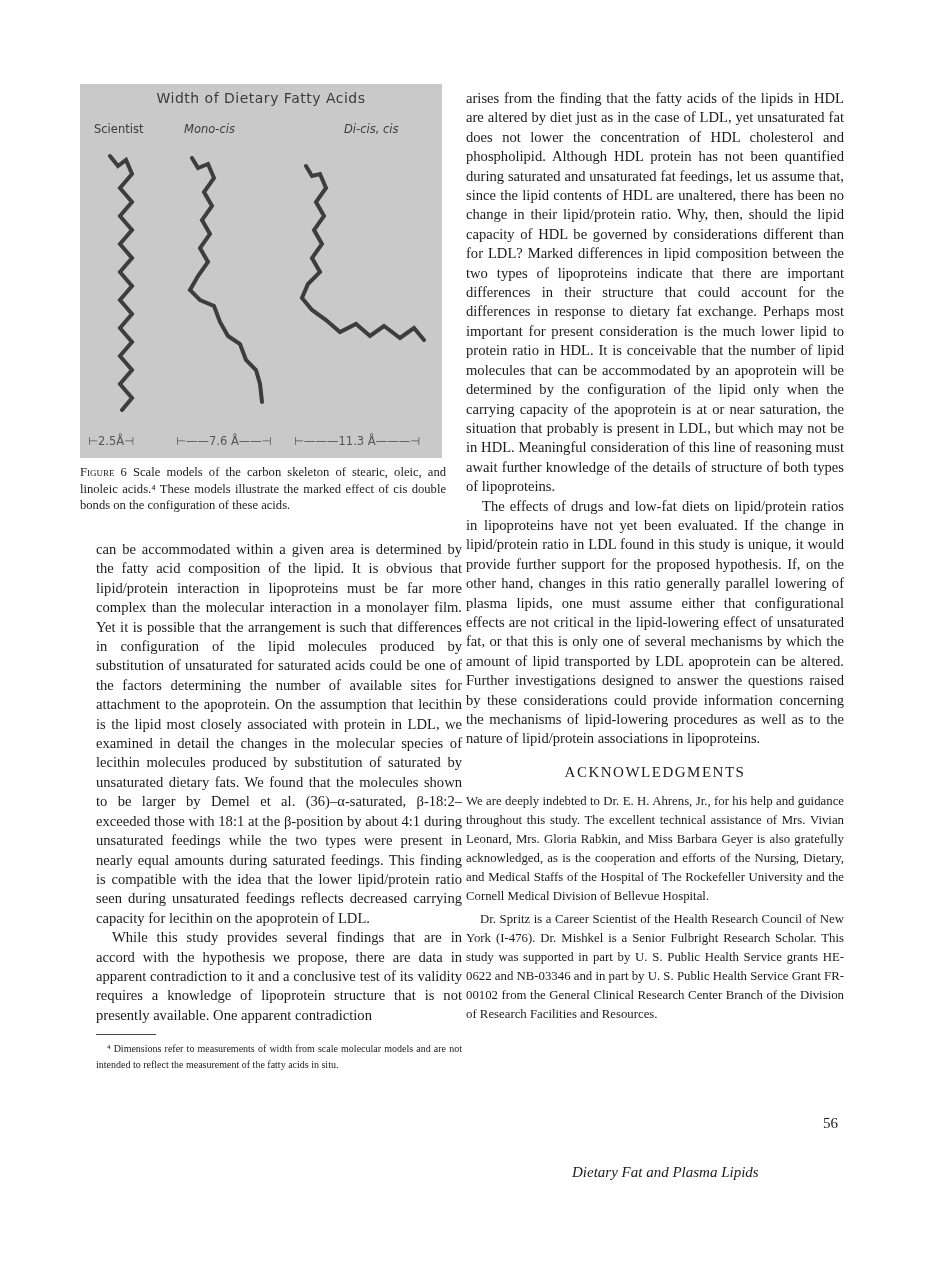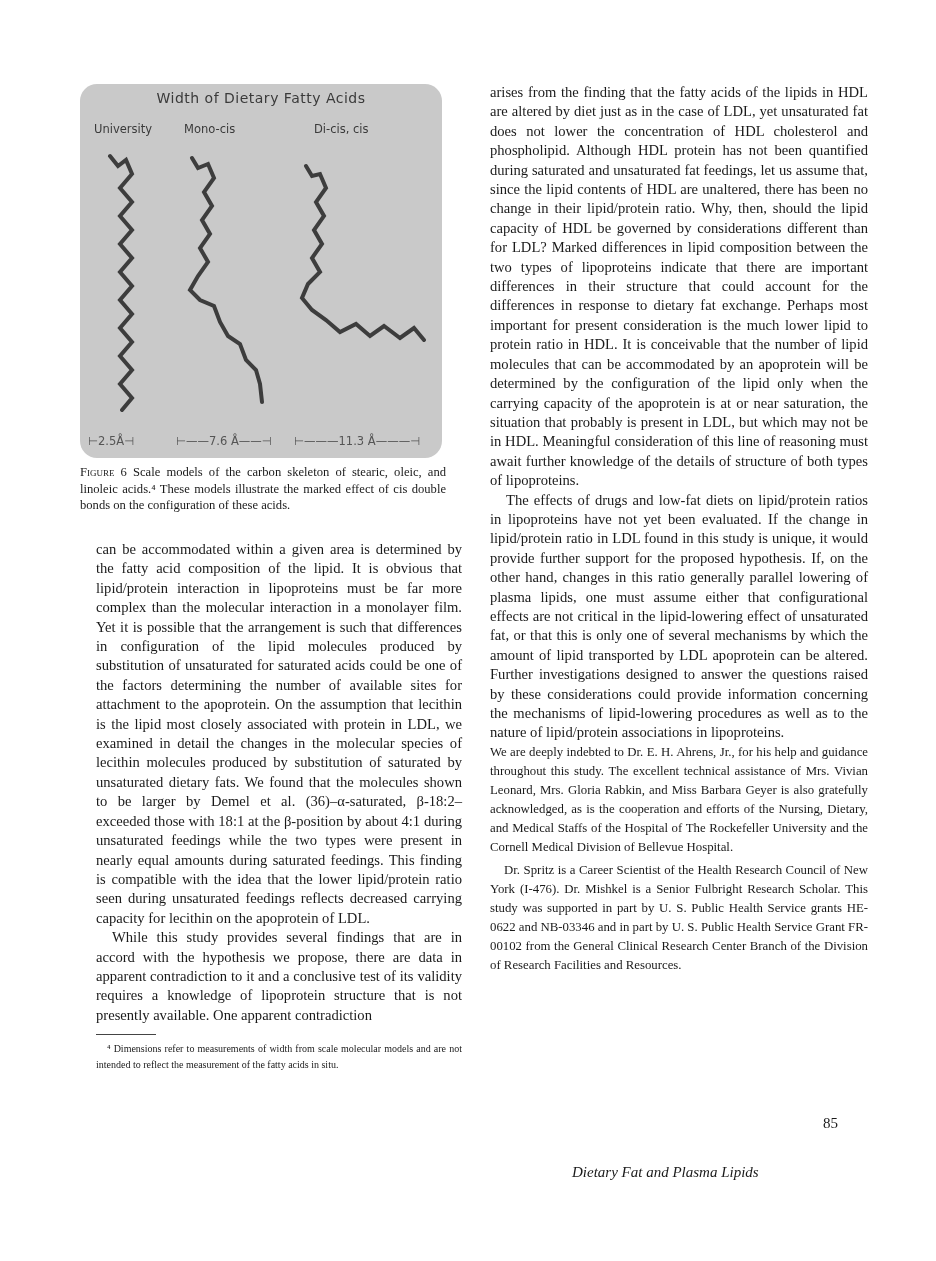--- a/index.html
+++ b/index.html
@@ -1,45 +1,45 @@
 <!DOCTYPE html>
 <html><head>
 <meta charset="utf-8">
 <style>
   html, body { margin:0; padding:0; background:#ffffff; }
   body { width:936px; height:1261px; position:relative; overflow:hidden;
          font-family:"Liberation Serif","DejaVu Serif",serif; color:#1a1a1a; }
   .col { position:absolute; font-size:14.6px; line-height:19.4px; text-align:justify; hyphens:manual; }
   .left { left:96px; top:540px; width:366px; }
-  .right { left:466px; top:83px; width:378px;margin-left:24px; }
+  .right { left:466px; top:89px; width:378px; }
   p { margin:0; }
   .indent { text-indent:1.1em; }
   .figure { position:absolute; left:80px; top:84px; width:362px; height:374px;
-            background:#c9c9c9;border-radius:17px; }
+            background:#c9c9c9; }
   .fig-title { position:absolute; top:6px; left:0; width:100%; text-align:center;
                font-family:"DejaVu Sans",sans-serif; font-size:14px; color:#3a3a3a; letter-spacing:0.5px; }
   .fig-label { position:absolute; top:38px; font-family:"DejaVu Sans",sans-serif; font-size:11.5px; color:#3a3a3a; }
   .fig-scale { position:absolute; top:350px; font-family:"DejaVu Sans",sans-serif; font-size:11.5px; color:#555; white-space:pre; }
   .caption { position:absolute; left:80px; top:464px; width:366px; font-size:12.6px; line-height:16.6px; text-align:justify; }
   .sc { font-variant:small-caps; }
   .footrule { width:60px; border-top:1px solid #444; margin:9px 0 6px 0; }
   .footnote { font-size:10px; line-height:16px; }
   .ack-head { text-align:center; font-size:15px; letter-spacing:1.5px; margin:14px 0 10px 0; }
   .ack { font-size:12.8px; line-height:19px; }
   .running { position:absolute; left:572px; top:1164px; font-size:15px; font-style:italic; }
   .pagenum { position:absolute; left:823px; top:1115px; font-size:15px; }
 </style>
 </head>
 <body>
 
 <div class="figure">
   <div class="fig-title">Width of Dietary Fatty Acids</div>
-  <div class="fig-label" style="left:14px">University</div>
-  <div class="fig-label" style="left:104px;">Mono-cis</div>
-  <div class="fig-label" style="left:234px;">Di-cis, cis</div>
+  <div class="fig-label" style="left:14px">Scientist</div>
+  <div class="fig-label" style="left:104px;font-style:italic">Mono-cis</div>
+  <div class="fig-label" style="left:264px;font-style:italic">Di-cis, cis</div>
   <svg width="362" height="374" style="position:absolute;left:0;top:0" fill="none" stroke="#3d3d3d" stroke-width="4" stroke-linecap="round">
 
     <polyline points="30,72 38,82 46,76 52,90 40,104 52,118 40,132 52,146 40,160 52,174 40,188 52,202 40,216 52,230 40,244 52,258 40,272 52,286 40,300 52,314 42,326"></polyline>
 
     <polyline points="112,74 118,84 128,80 134,94 124,108 132,122 122,136 130,150 120,164 128,178 118,192 110,206 120,216 134,222 140,238 148,252 160,260 166,276 176,286 180,300 182,318"></polyline>
 
     <polyline points="226,82 232,92 240,90 246,104 236,118 244,132 234,146 242,160 232,174 240,188 228,200 222,214 232,226 246,236 260,248 276,240 290,252 304,242 320,254 334,244 344,256"></polyline>
   </svg>
   <div class="fig-scale" style="left:8px">⊢2.5Å⊣</div>
   <div class="fig-scale" style="left:96px">⊢——7.6 Å——⊣</div>
@@ -53,18 +53,19 @@
 <div class="col left">
   <p>can be accommodated within a given area is determined by the fatty acid composition of the lipid. It is obvious that lipid/protein interaction in lipoproteins must be far more complex than the molecular interaction in a monolayer film. Yet it is possible that the arrangement is such that differences in configuration of the lipid molecules produced by substitution of unsaturated for saturated acids could be one of the factors determining the number of available sites for attachment to the apoprotein. On the assumption that lecithin is the lipid most closely associated with protein in LDL, we examined in detail the changes in the molecular species of lecithin molecules produced by substitution of saturated by unsaturated dietary fats. We found that the molecules shown to be larger by Demel et al. (36)–α-saturated, β-18:2–exceeded those with 18:1 at the β-position by about 4:1 during unsaturated feedings while the two types were present in nearly equal amounts during saturated feedings. This finding is compatible with the idea that the lower lipid/protein ratio seen during unsaturated feedings reflects decreased carrying capacity for lecithin on the apoprotein of LDL.</p>
   <p class="indent">While this study provides several findings that are in accord with the hypothesis we propose, there are data in apparent contradiction to it and a conclusive test of its validity requires a knowledge of lipoprotein structure that is not presently available. One apparent contradiction</p>
   <div class="footrule"></div>
   <p class="footnote indent">⁴ Dimensions refer to measurements of width from scale molecular models and are not intended to reflect the measurement of the fatty acids in situ.</p>
 </div>
 
 <div class="col right">
   <p>arises from the finding that the fatty acids of the lipids in HDL are altered by diet just as in the case of LDL, yet unsaturated fat does not lower the concentration of HDL cholesterol and phospholipid. Although HDL protein has not been quantified during saturated and unsaturated fat feedings, let us assume that, since the lipid contents of HDL are unaltered, there has been no change in their lipid/protein ratio. Why, then, should the lipid capacity of HDL be governed by considerations different than for LDL? Marked differences in lipid composition between the two types of lipoproteins indicate that there are important differences in their structure that could account for the differences in response to dietary fat exchange. Perhaps most important for present consideration is the much lower lipid to protein ratio in HDL. It is conceivable that the number of lipid molecules that can be accommodated by an apoprotein will be determined by the configuration of the lipid only when the carrying capacity of the apoprotein is at or near saturation, the situation that probably is present in LDL, but which may not be in HDL. Meaningful consideration of this line of reasoning must await further knowledge of the details of structure of both types of lipoproteins.</p>
   <p class="indent">The effects of drugs and low-fat diets on lipid/protein ratios in lipoproteins have not yet been evaluated. If the change in lipid/protein ratio in LDL found in this study is unique, it would provide further support for the proposed hypothesis. If, on the other hand, changes in this ratio generally parallel lowering of plasma lipids, one must assume either that configurational effects are not critical in the lipid-lowering effect of unsaturated fat, or that this is only one of several mechanisms by which the amount of lipid transported by LDL apoprotein can be altered. Further investigations designed to answer the questions raised by these considerations could provide information concerning the mechanisms of lipid-lowering procedures as well as to the nature of lipid/protein associations in lipoproteins.</p>
+  <div class="ack-head">ACKNOWLEDGMENTS</div>
   <p class="ack">We are deeply indebted to Dr. E. H. Ahrens, Jr., for his help and guidance throughout this study. The excellent technical assistance of Mrs. Vivian Leonard, Mrs. Gloria Rabkin, and Miss Barbara Geyer is also gratefully acknowledged, as is the cooperation and efforts of the Nursing, Dietary, and Medical Staffs of the Hospital of The Rockefeller University and the Cornell Medical Division of Bellevue Hospital.</p>
   <p class="ack indent" style="margin-top:4px">Dr. Spritz is a Career Scientist of the Health Research Council of New York (I-476). Dr. Mishkel is a Senior Fulbright Research Scholar. This study was supported in part by U. S. Public Health Service grants HE-0622 and NB-03346 and in part by U. S. Public Health Service Grant FR-00102 from the General Clinical Research Center Branch of the Division of Research Facilities and Resources.</p>
 </div>
 
 <div class="running">Dietary Fat and Plasma Lipids</div>
-<div class="pagenum">85</div>
+<div class="pagenum">56</div>
 
 </body></html>

